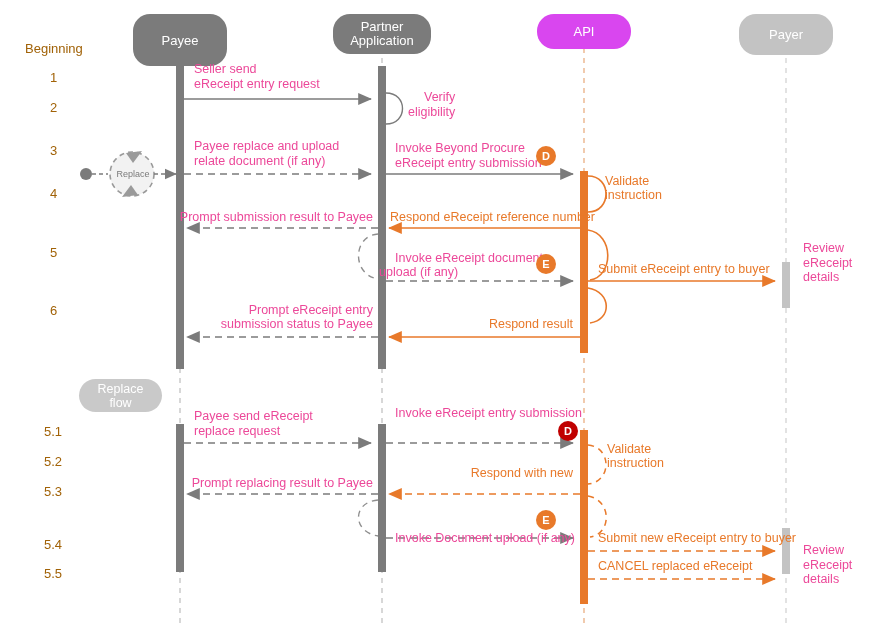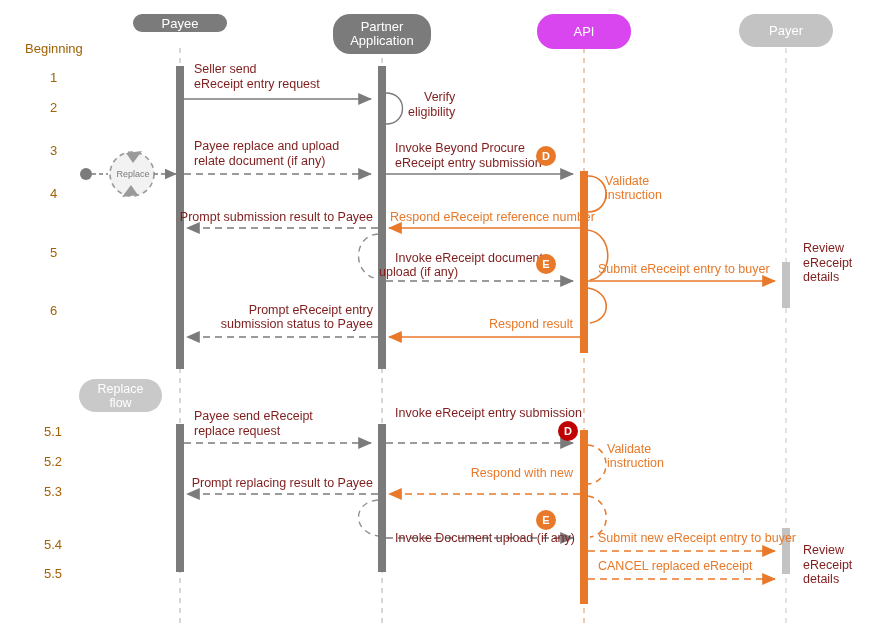--- a/index.html
+++ b/index.html
@@ -1,20 +1,20 @@
 <!DOCTYPE html>
 <html><head>
 <meta charset="utf-8">
 <style>
   html,body{margin:0;padding:0;background:#ffffff;}
   body{font-family:"Liberation Sans", sans-serif;}
   #stage{position:relative;width:887px;height:642px;background:#fff;overflow:hidden;}
   #svgroot{position:absolute;left:0;top:0;width:887px;height:642px;}
 
-  .lbl{position:absolute;font-family:"Liberation Sans",sans-serif;font-size:12.5px;line-height:15px;color:#7f1d1d;white-space:pre;}
+  .lbl{position:absolute;font-family:"Liberation Sans",sans-serif;font-size:12.5px;line-height:15px;color:#ec4899;white-space:pre;}
   .lbl.orange{color:#e8792a;}
   .lbl.step{font-size:13px;color:#a16207;}
   .lbl.right{text-align:right;}
 
   .capsule{position:absolute;border-radius:17px;display:flex;align-items:center;justify-content:center;
            color:#ffffff;font-size:13px;line-height:15px;text-align:center;}
   .cap-dark{background:#7b7b7b;}
   .cap-orange{background:#d946ef;}
   .cap-light{background:#c3c3c3;}
   .cap-flow{background:#c9c9c9;color:#ffffff;font-size:12.5px;}
@@ -125,34 +125,34 @@
       <line x1="386" y1="538" x2="573" y2="538" stroke="#7B7B7B" stroke-width="1.6" stroke-dasharray="7,5" marker-end="url(#ahGray)"></line>
 
       <path d="M588,496 C612,500 612,534 590,537" fill="none" stroke="#E8792A" stroke-width="1.5" stroke-dasharray="6,5"></path>
 
       <line x1="588" y1="551" x2="775" y2="551" stroke="#E8792A" stroke-width="1.6" stroke-dasharray="7,5" marker-end="url(#ahOrange)"></line>
 
       <line x1="588" y1="579" x2="775" y2="579" stroke="#E8792A" stroke-width="1.6" stroke-dasharray="7,5" marker-end="url(#ahOrange)"></line>
     </g>
   </svg>
 
-  <div class="capsule cap-dark" style="left:133px;top:14px;width:94px;height:18px;">
+  <div class="capsule cap-dark" style="left:133px;top:14px;width:94px;height:52px;">
     <span>Payee</span>
   </div>
 
   <div class="capsule cap-dark" style="left:333px;top:14px;width:98px;height:40px;flex-direction:column;line-height:14px;">
     <span>Partner</span>
     <span>Application</span>
   </div>
 
   <div class="capsule cap-orange" style="left:537px;top:14px;width:94px;height:35px;">
     <span>API</span>
   </div>
 
-  <div class="capsule cap-light" style="left:739px;top:14px;width:94px;height:33px;">
+  <div class="capsule cap-light" style="left:739px;top:14px;width:94px;height:41px;">
     <span>Payer</span>
   </div>
 
   <div class="capsule cap-flow" style="left:79px;top:379px;width:83px;height:33px;flex-direction:column;line-height:14px;">
     <span>Replace</span>
     <span>flow</span>
   </div>
 
   <div class="replace-txt" style="left:113px;top:169px;width:40px;text-align:center;">Replace</div>
 

